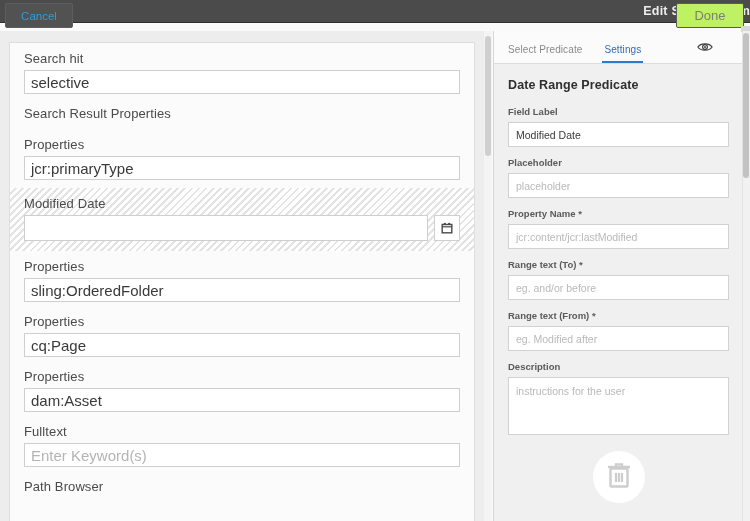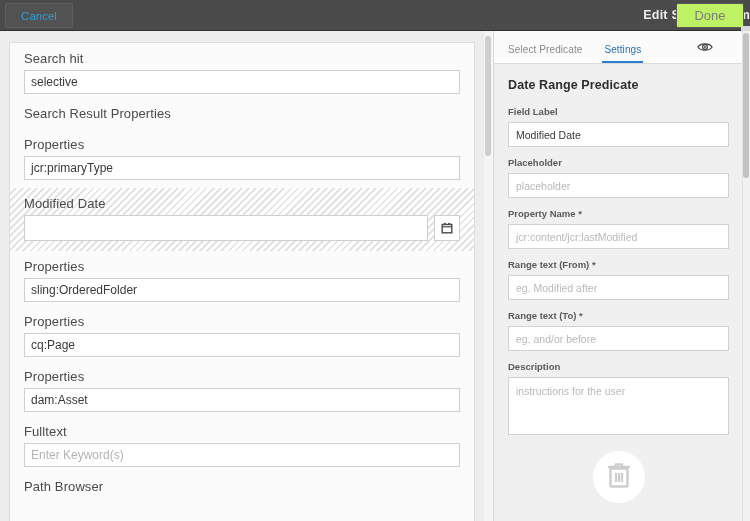--- a/index.html
+++ b/index.html
@@ -21,21 +21,21 @@
     height: 521px;
     background: #fafafa;
     overflow: hidden;
   }
 
   
   .topbar {
     position: absolute;
     left: 0; top: 0;
     width: 750px;
-    height: 31px;
+    height: 23px;
     background: #4b4b4b;
     border-bottom: 1px solid #2f2f2f;
     display: flex;
     align-items: center;
     box-sizing: border-box;
   }
   .topbar-title {
     position: absolute;
     left: 0; right: 0;
     text-align: right;
@@ -108,21 +108,21 @@
     margin-bottom: 5px;
     line-height: 12px;
     letter-spacing: .1px;
   }
   .fld-input {
     width: 100%;
     height: 24px;
     background: #ffffff;
     border: 1px solid #cfcfcf;
     box-sizing: border-box;
-    font-size: 12px;
+    font-size: 15px;
     color: #3a3a3a;
     padding: 0 6px;
     display: flex;
     align-items: center;
     font-family: "Liberation Sans", sans-serif;
     outline: none;
     border-radius: 0;
   }
   .fld-input.placeholder { color: #b4b4b4; }
 
@@ -412,27 +412,27 @@
         <div class="rfld-label">Placeholder</div>
         <div class="rfld-input placeholder">placeholder</div>
       </div>
 
       <div class="rfld">
         <div class="rfld-label">Property Name *</div>
         <div class="rfld-input placeholder">jcr:content/jcr:lastModified</div>
       </div>
 
       <div class="rfld">
+        <div class="rfld-label">Range text (To) *</div>
+        <div class="rfld-input placeholder">eg. and/or before</div>
+      </div>
+
+      <div class="rfld">
         <div class="rfld-label">Range text (From) *</div>
         <div class="rfld-input placeholder">eg. Modified after</div>
-      </div>
-
-      <div class="rfld">
-        <div class="rfld-label">Range text (To) *</div>
-        <div class="rfld-input placeholder">eg. and/or before</div>
       </div>
 
       <div class="rfld">
         <div class="rfld-label">Description</div>
         <div class="rfld-textarea">instructions for the user</div>
       </div>
 
       <div class="trash-wrap">
         <div class="trash-circle">
           <span>

